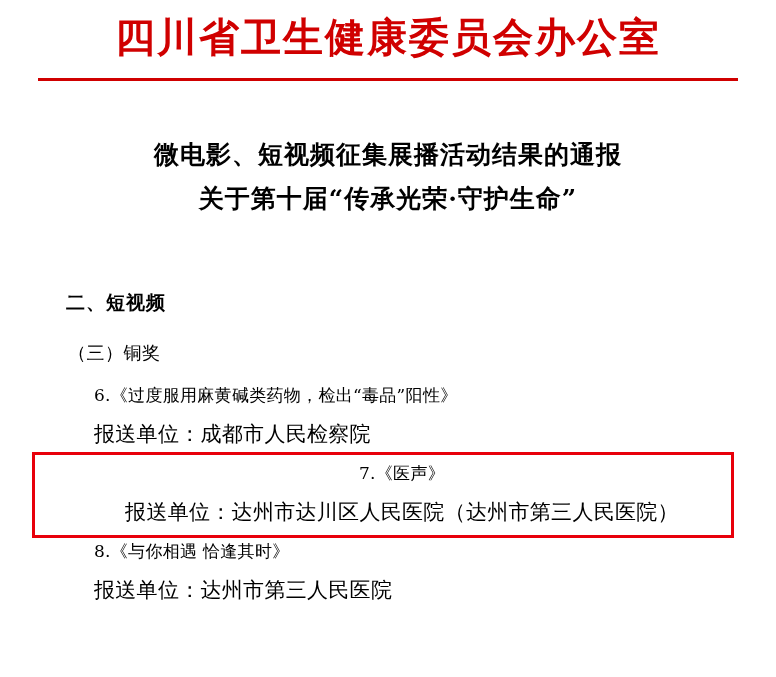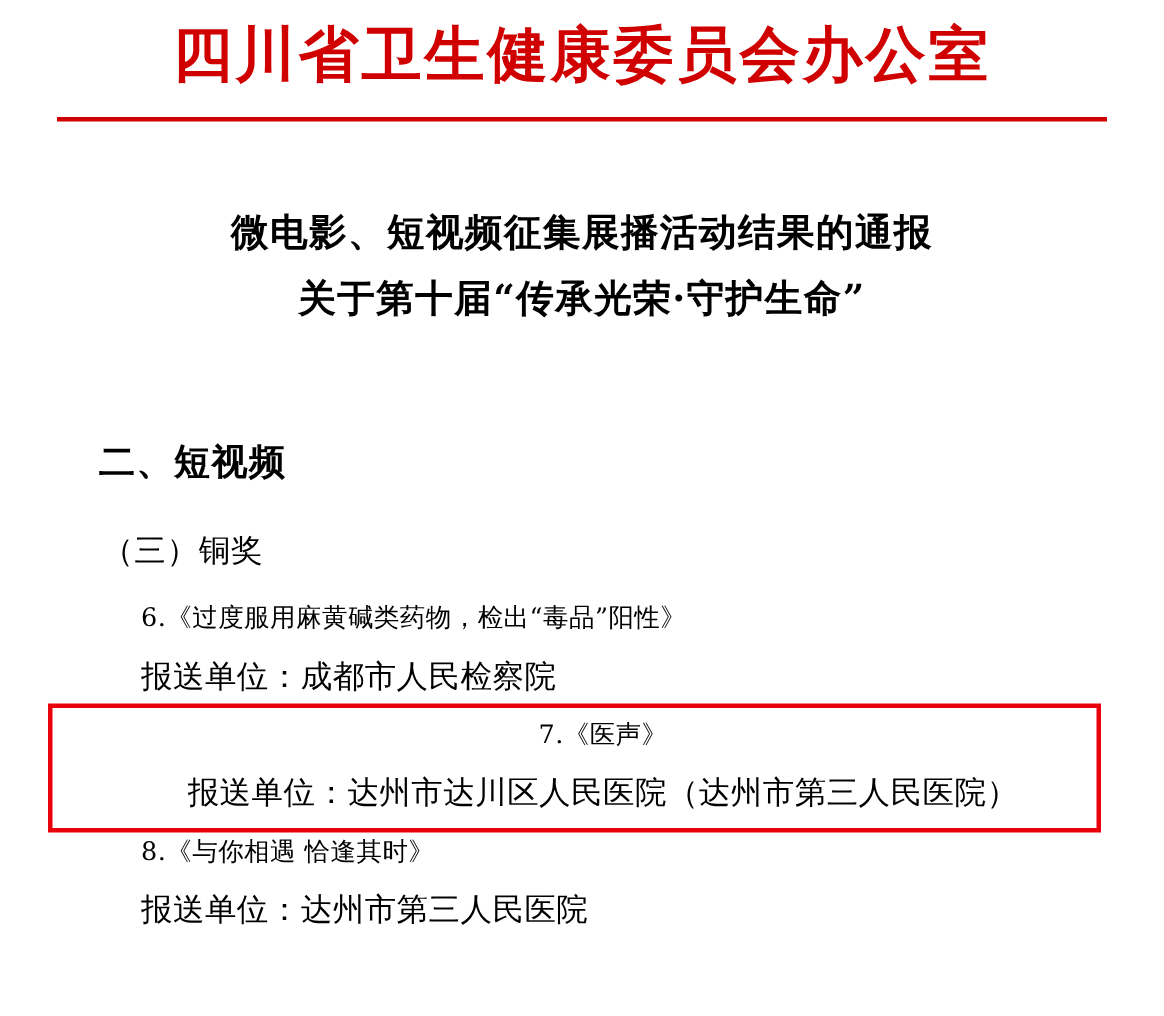--- a/index.html
+++ b/index.html
@@ -59,28 +59,28 @@
 
   
   .body-content {
     margin-top: 62px;
     padding: 0 66px;
     font-size: 21px;
     line-height: 2.05;
   }
   .section-heading {
     font-weight: bold;
-    font-size: 24px;
+    font-size: 19px;
     letter-spacing: 1px;
     margin-bottom: 14px;
   }
   .sub-heading {
     margin-left: 2px;
     margin-bottom: 6px;
-    font-size: 21px;
+    font-size: 18px;
     letter-spacing: 0.5px;
     font-family: Liberation Serif, serif;
   }
   .entry {
     margin-left: 28px;
   }
   .entry-title {
     font-size: 17px;
     letter-spacing: 0.3px;
     white-space: nowrap;

